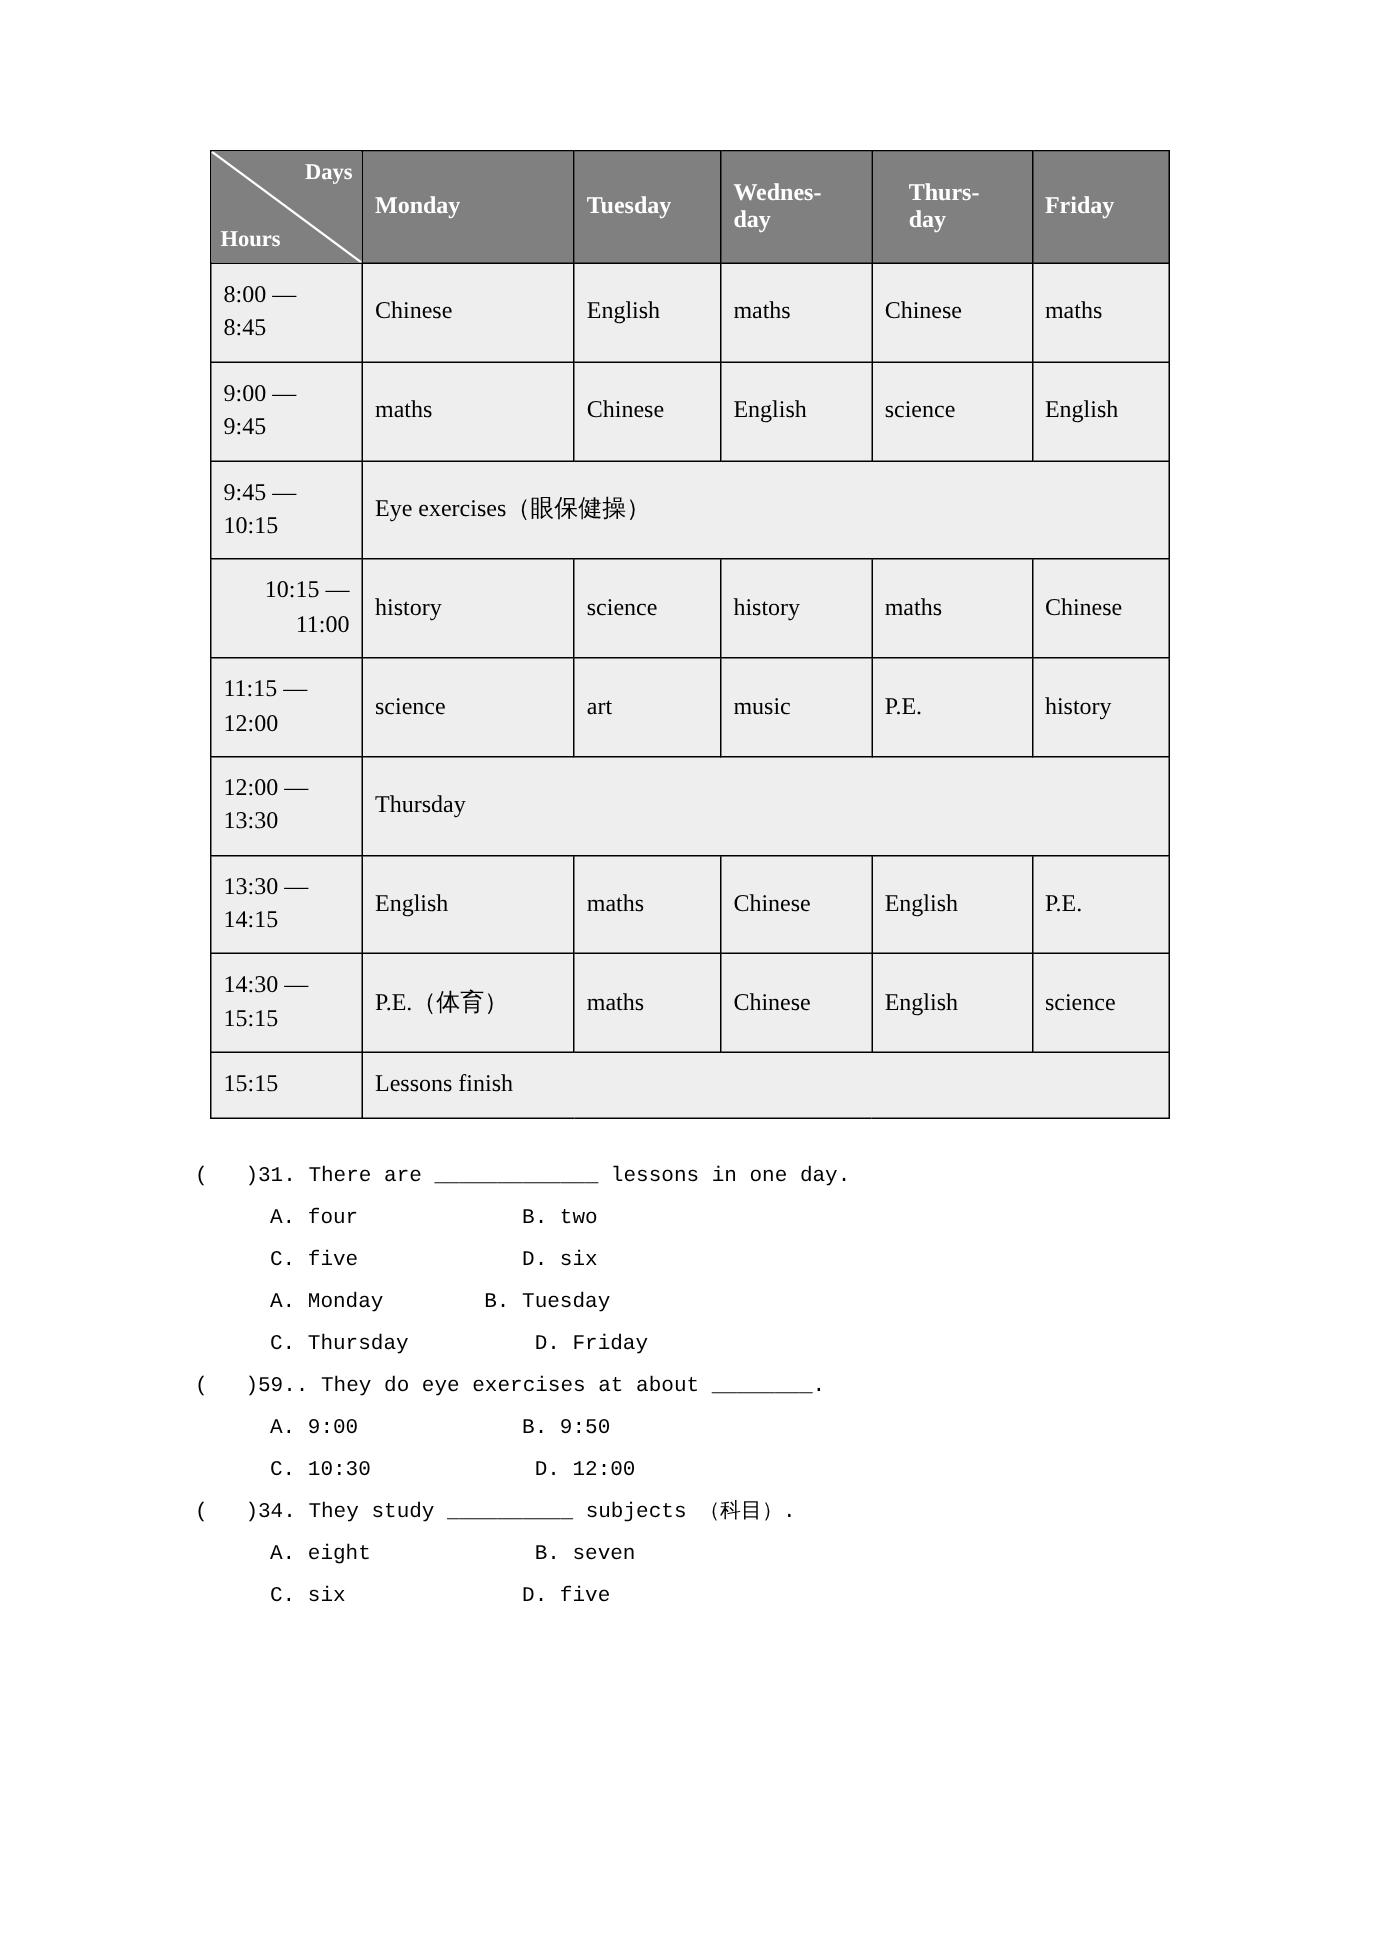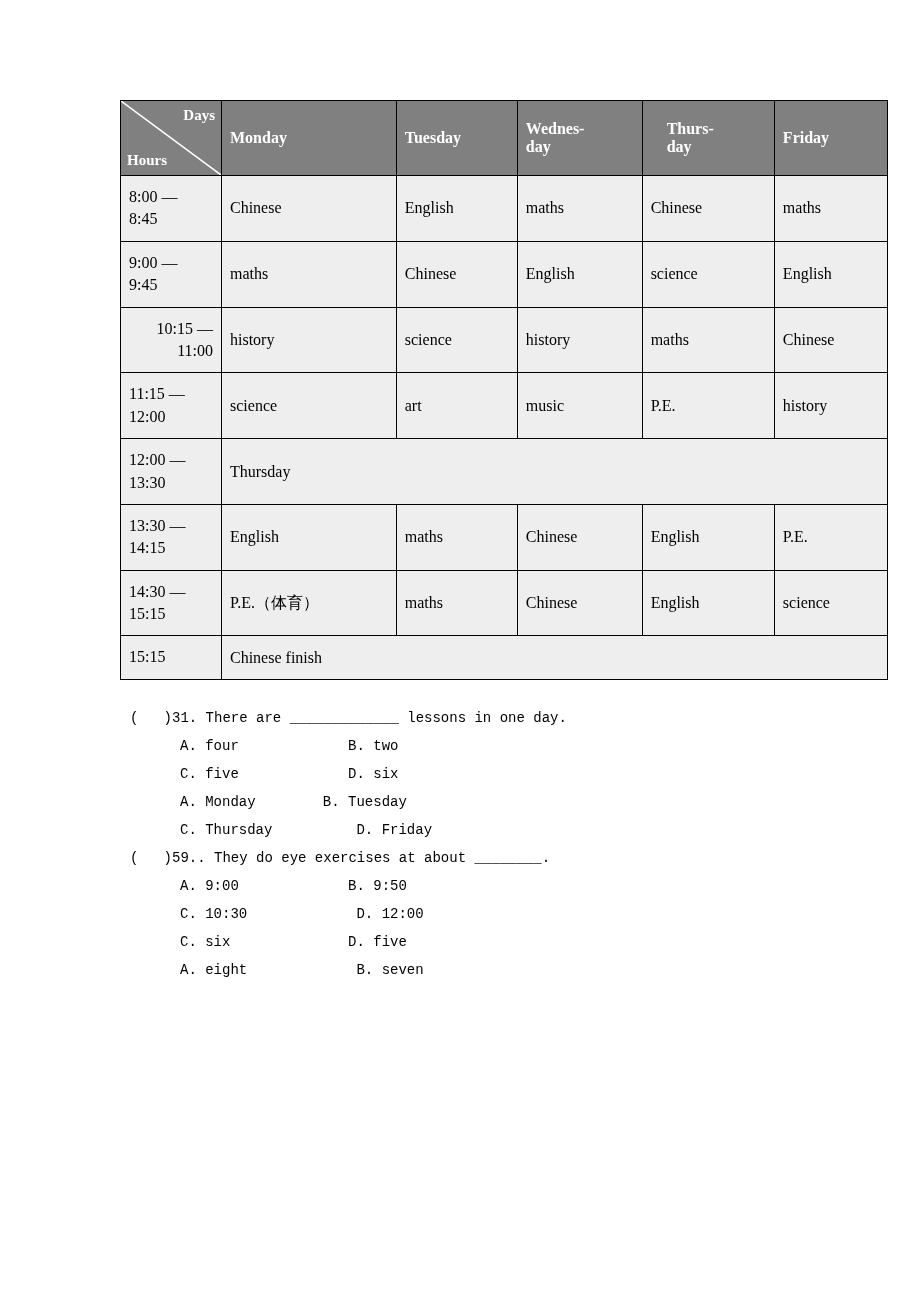--- a/index.html
+++ b/index.html
@@ -7,21 +7,21 @@
       padding: 0;
       width: 920px;
       background: #fff;
       font-family: "SimSun", serif;
     }
     .page {
       padding: 100px 120px 80px 120px;
     }
     table.sched {
       border-collapse: collapse;
-      width: 768px;
+      width: 640px;
       margin: 0 auto 24px auto;
     }
     table.sched th, table.sched td {
       border: 1.5px solid #000;
       padding: 10px 8px;
       font-size: 16px;
       text-align: left;
       vertical-align: middle;
       background: #eeeeee;
       font-family: "Times New Roman", serif;
@@ -113,20 +113,25 @@
     <tr>
       <td class="timecell" style="white-space:pre-line;">9:00   —
 9:45</td>
       <td>maths</td>
       <td>Chinese</td>
       <td>English</td>
       <td>science</td>
       <td>English</td>
     </tr>
 
+    <tr>
+      <td class="timecell" style="white-space:pre-line;">9:45   —
+10:15</td>
+      <td colspan="5" class="center">Eye exercises（眼保健操）</td>
+    </tr>
 
     <tr>
       <td class="timecell" style="white-space:pre-line;text-align:right;">10:15 —
 11:00</td>
       <td>history</td>
       <td>science</td>
       <td>history</td>
       <td>maths</td>
       <td>Chinese</td>
     </tr>
@@ -162,34 +167,35 @@
 15:15</td>
       <td>P.E.（体育）</td>
       <td>maths</td>
       <td>Chinese</td>
       <td>English</td>
       <td>science</td>
     </tr>
 
     <tr>
       <td class="timecell">15:15</td>
-      <td colspan="5" class="center">Chinese finish</td>
+      <td colspan="5" class="center">Lessons finish</td>
     </tr>
   </tbody>
     </table>
 
   <div class="questions">
     <div class="qline">(   )31. There are _____________ lessons in one day.</div>
     <div class="optline">A. four             B. two</div>
     <div class="optline">C. five             D. six</div>
 
     <div class="optline">A. Monday        B. Tuesday</div>
     <div class="optline">C. Thursday          D. Friday</div>
 
     <div class="qline">(   )59.. They do eye exercises at about ________.</div>
     <div class="optline">A. 9:00             B. 9:50</div>
     <div class="optline">C. 10:30             D. 12:00</div>
 
+    <div class="qline">(   )34. They study __________ subjects （科目）.</div>
+    <div class="optline">A. eight             B. seven</div>
     <div class="optline">C. six              D. five</div>
-    <div class="optline">A. eight             B. seven</div>
   </div>
 
 </div>
 
 </body></html>

